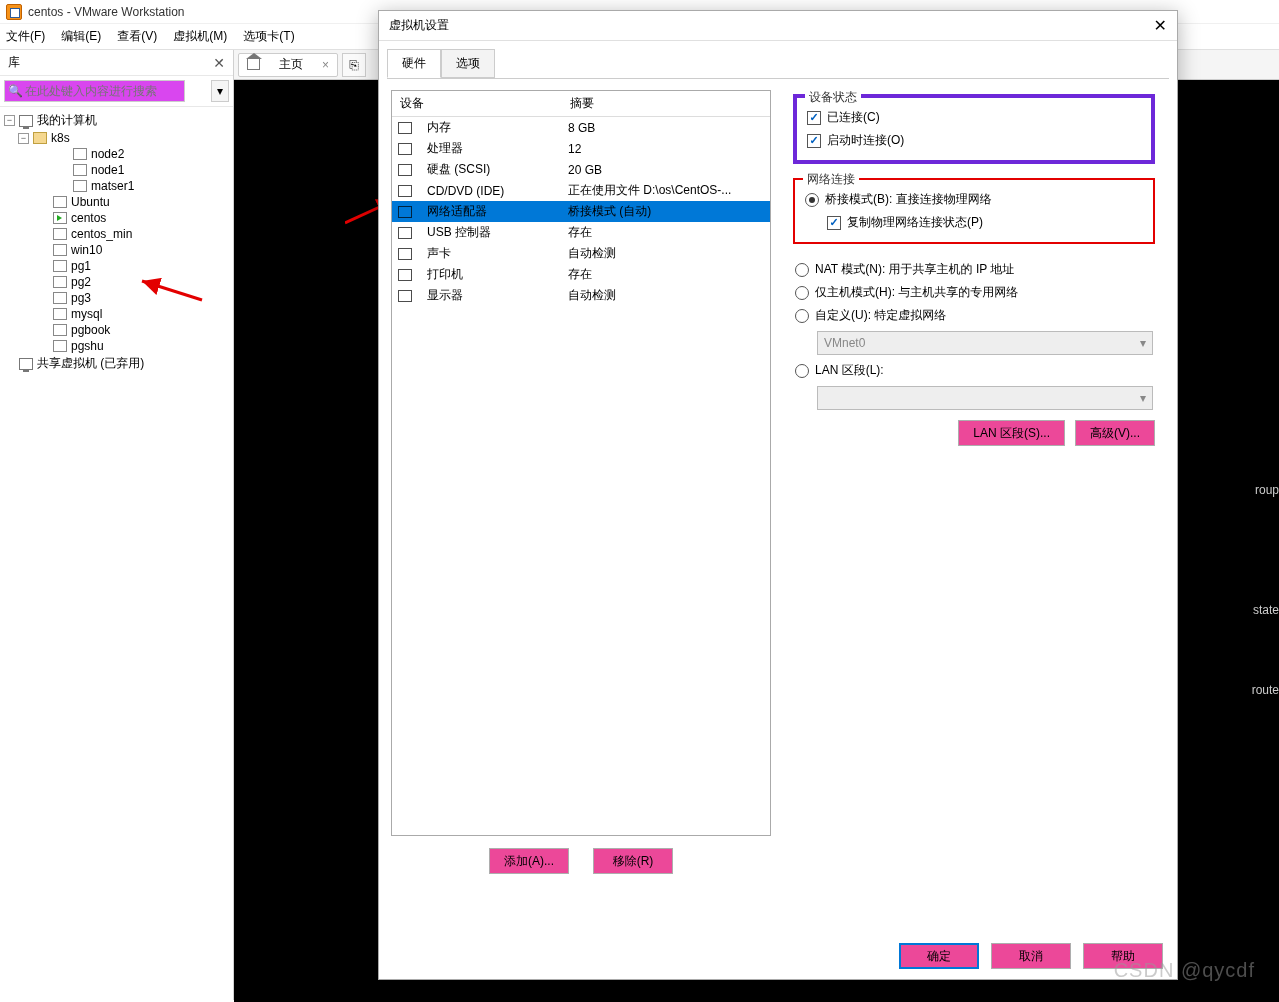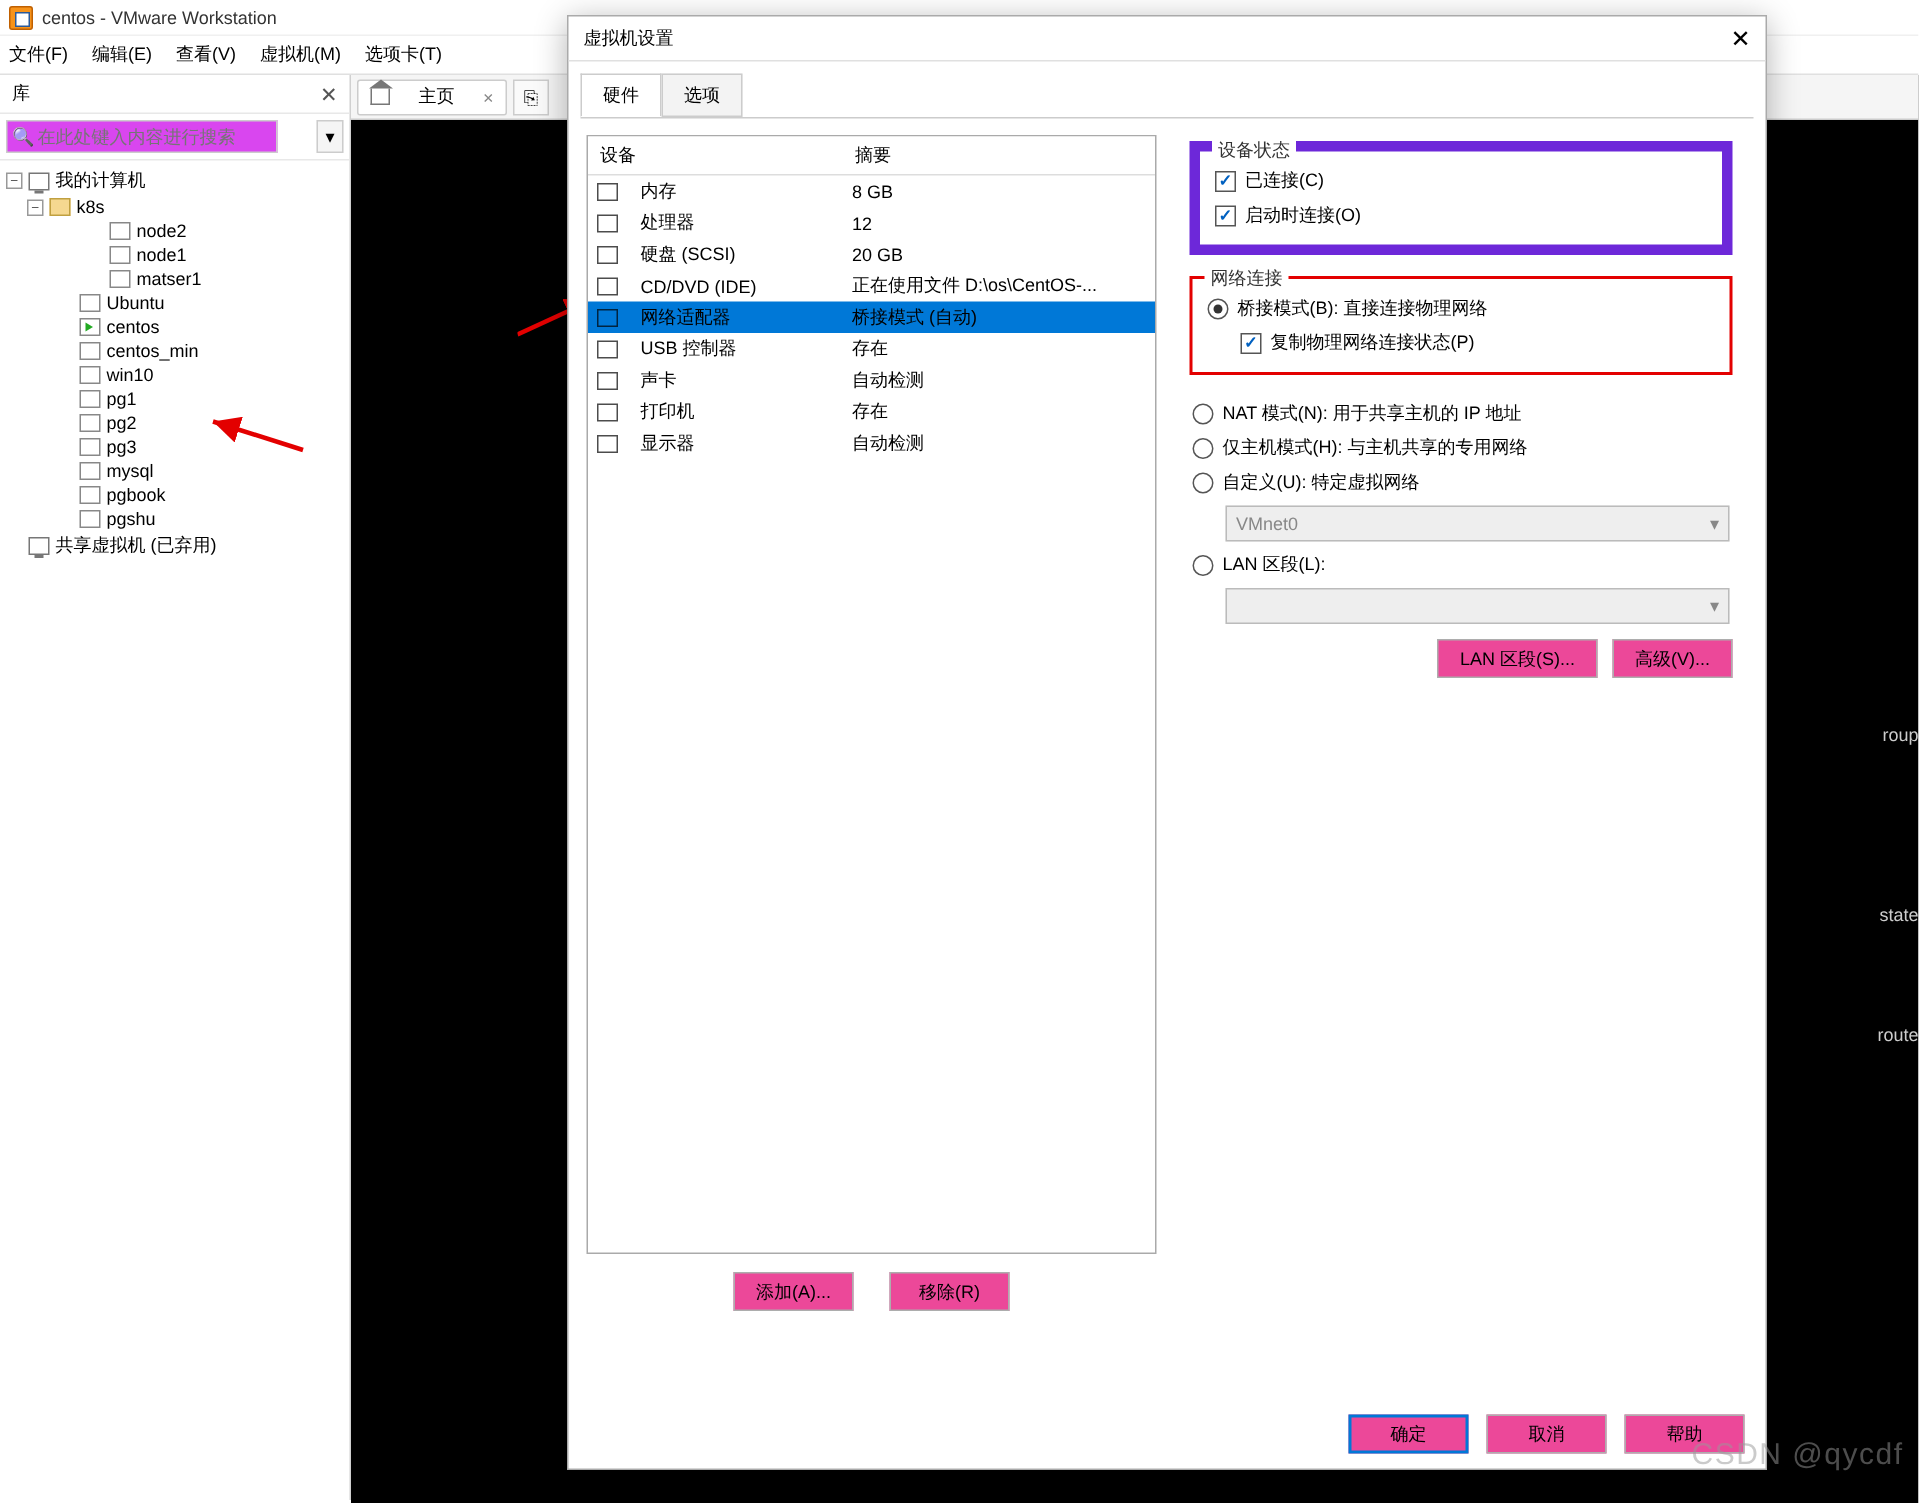--- a/index.html
+++ b/index.html
@@ -69,40 +69,40 @@
 .hw-row.selected{background:#0078d7;color:#000000;}
 .hw-row .cell-dev{width:170px;padding:2px 6px;display:flex;align-items:center;gap:15px;}
 .hw-row .cell-sum{flex:1;padding:2px 6px;white-space:nowrap;overflow:hidden;text-overflow:ellipsis;}
 .hw-ic{width:14px;height:12px;display:inline-block;border:1px solid currentColor;opacity:.7;}
 .hw-btns{display:flex;gap:24px;justify-content:center;padding:12px 0;}
 .btn{min-width:80px;height:26px;border:1px solid #adadad;background:#ec4899;padding:0 14px;cursor:default;display:inline-flex;align-items:center;justify-content:center;}
 .btn.primary{border:2px solid #0078d7;}
 
 
 .settings{flex:1;padding:4px 10px;}
-.fieldset{border:7px solid #6d28d9;padding:8px 10px;margin-bottom:14px;position:relative;}
+.fieldset{border:4px solid #6d28d9;padding:8px 10px;margin-bottom:14px;position:relative;}
 .fieldset.highlight{border:2px solid #e30000;}
 .fieldset .legend{position:absolute;top:-9px;left:8px;background:#fff;padding:0 4px;color:#333;}
 .chk-row,.rad-row{display:flex;align-items:center;gap:6px;padding:3px 0;}
 .chk-row.indent,.rad-row.indent{padding-left:22px;}
 .chk,.rad{width:14px;height:14px;border:1px solid #555;display:inline-flex;align-items:center;justify-content:center;}
 .rad{border-radius:50%;}
 .rad.on::after{content:"";width:6px;height:6px;background:#333;border-radius:50%;}
 .chk.on{color:#0060c0;}
 .chk.on::after{content:"✓";font-size:11px;font-weight:bold;}
 .sel{height:24px;border:1px solid #bbb;background:#eee;padding:0 6px;display:flex;align-items:center;justify-content:space-between;margin:4px 0 4px 22px;color:#888;}
 .sel .chev{color:#888;}
 .right-btns{display:flex;gap:10px;justify-content:flex-end;padding-top:6px;}
 .dialog-footer{position:absolute;bottom:10px;right:14px;display:flex;gap:12px;}
 
 
 .arrow1{position:absolute;top:195px;left:345px;width:55px;height:30px;pointer-events:none;}
 .arrow2{position:absolute;top:278px;left:137px;width:70px;height:25px;pointer-events:none;}
 
-.watermark{position:absolute;bottom:20px;right:10px;color:#999;font-size:20px;opacity:.5;letter-spacing:1px;}
+.watermark{position:absolute;bottom:20px;right:24px;color:#999;font-size:20px;opacity:.5;letter-spacing:1px;}
 </style>
 </head>
 <body>
 
 <div class="main-window">
 
   <div class="titlebar">
     <span class="app-icon"></span>
     <span class="titlebar-text">centos - VMware Workstation</span>
   </div>

